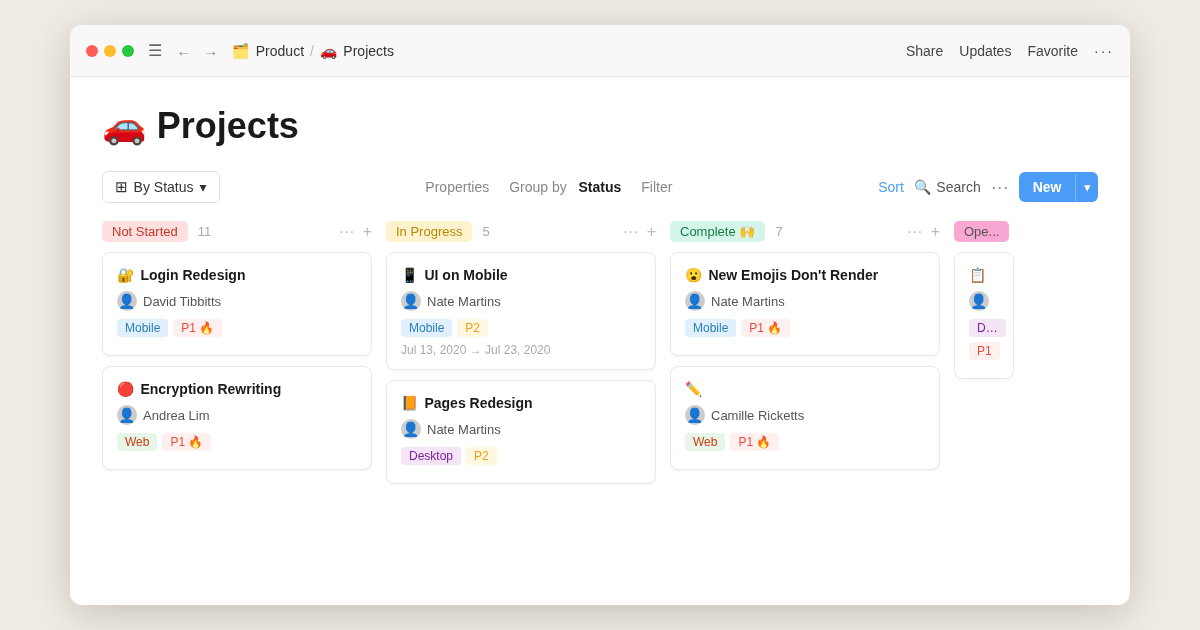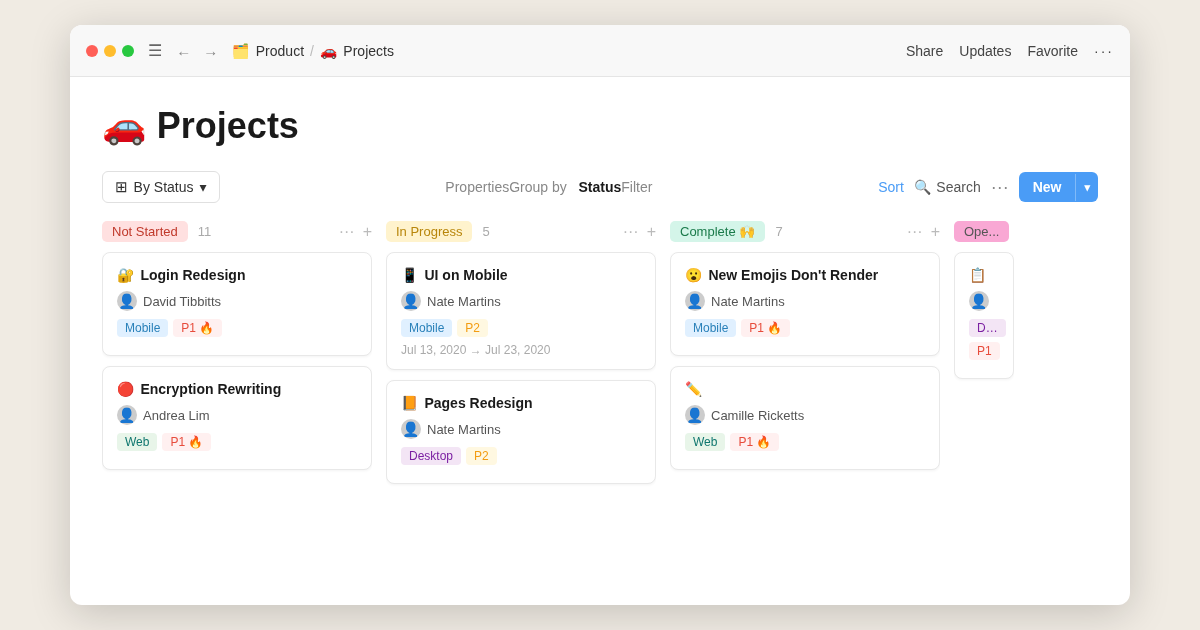--- a/index.html
+++ b/index.html
@@ -136,20 +136,21 @@
       cursor: pointer;
     }
     .group-by-btn .grid-icon {
       font-size: 15px;
     }
     .toolbar-center {
       flex: 1;
       display: flex;
       align-items: center;
       justify-content: center;
+      gap: 20px;
     }
     .toolbar-center span {
       font-size: 14px;
       color: #888;
       cursor: pointer;
     }
     .toolbar-center .group-by-label {
       color: #888;
     }
     .toolbar-center .group-by-value {
@@ -294,21 +295,21 @@
       gap: 5px;
       margin-bottom: 6px;
     }
     .tag {
       padding: 2px 8px;
       border-radius: 4px;
       font-size: 12px;
       font-weight: 500;
     }
     .tag-mobile { background: #e0f0ff; color: #2980b9; }
-    .tag-web { background: #e8f5e9; color: #0f766e; }
+    .tag-web { background: #e8f5e9; color: #c2410c; }
     .tag-desktop { background: #f3e5f5; color: #7b1fa2; }
     .tag-p1 { background: #fff0f0; color: #e74c3c; }
     .tag-p2 { background: #fff8e1; color: #f39c12; }
     .card-date {
       font-size: 12px;
       color: #aaa;
       margin-top: 4px;
     }
     .column-partial {
       min-width: 60px;

